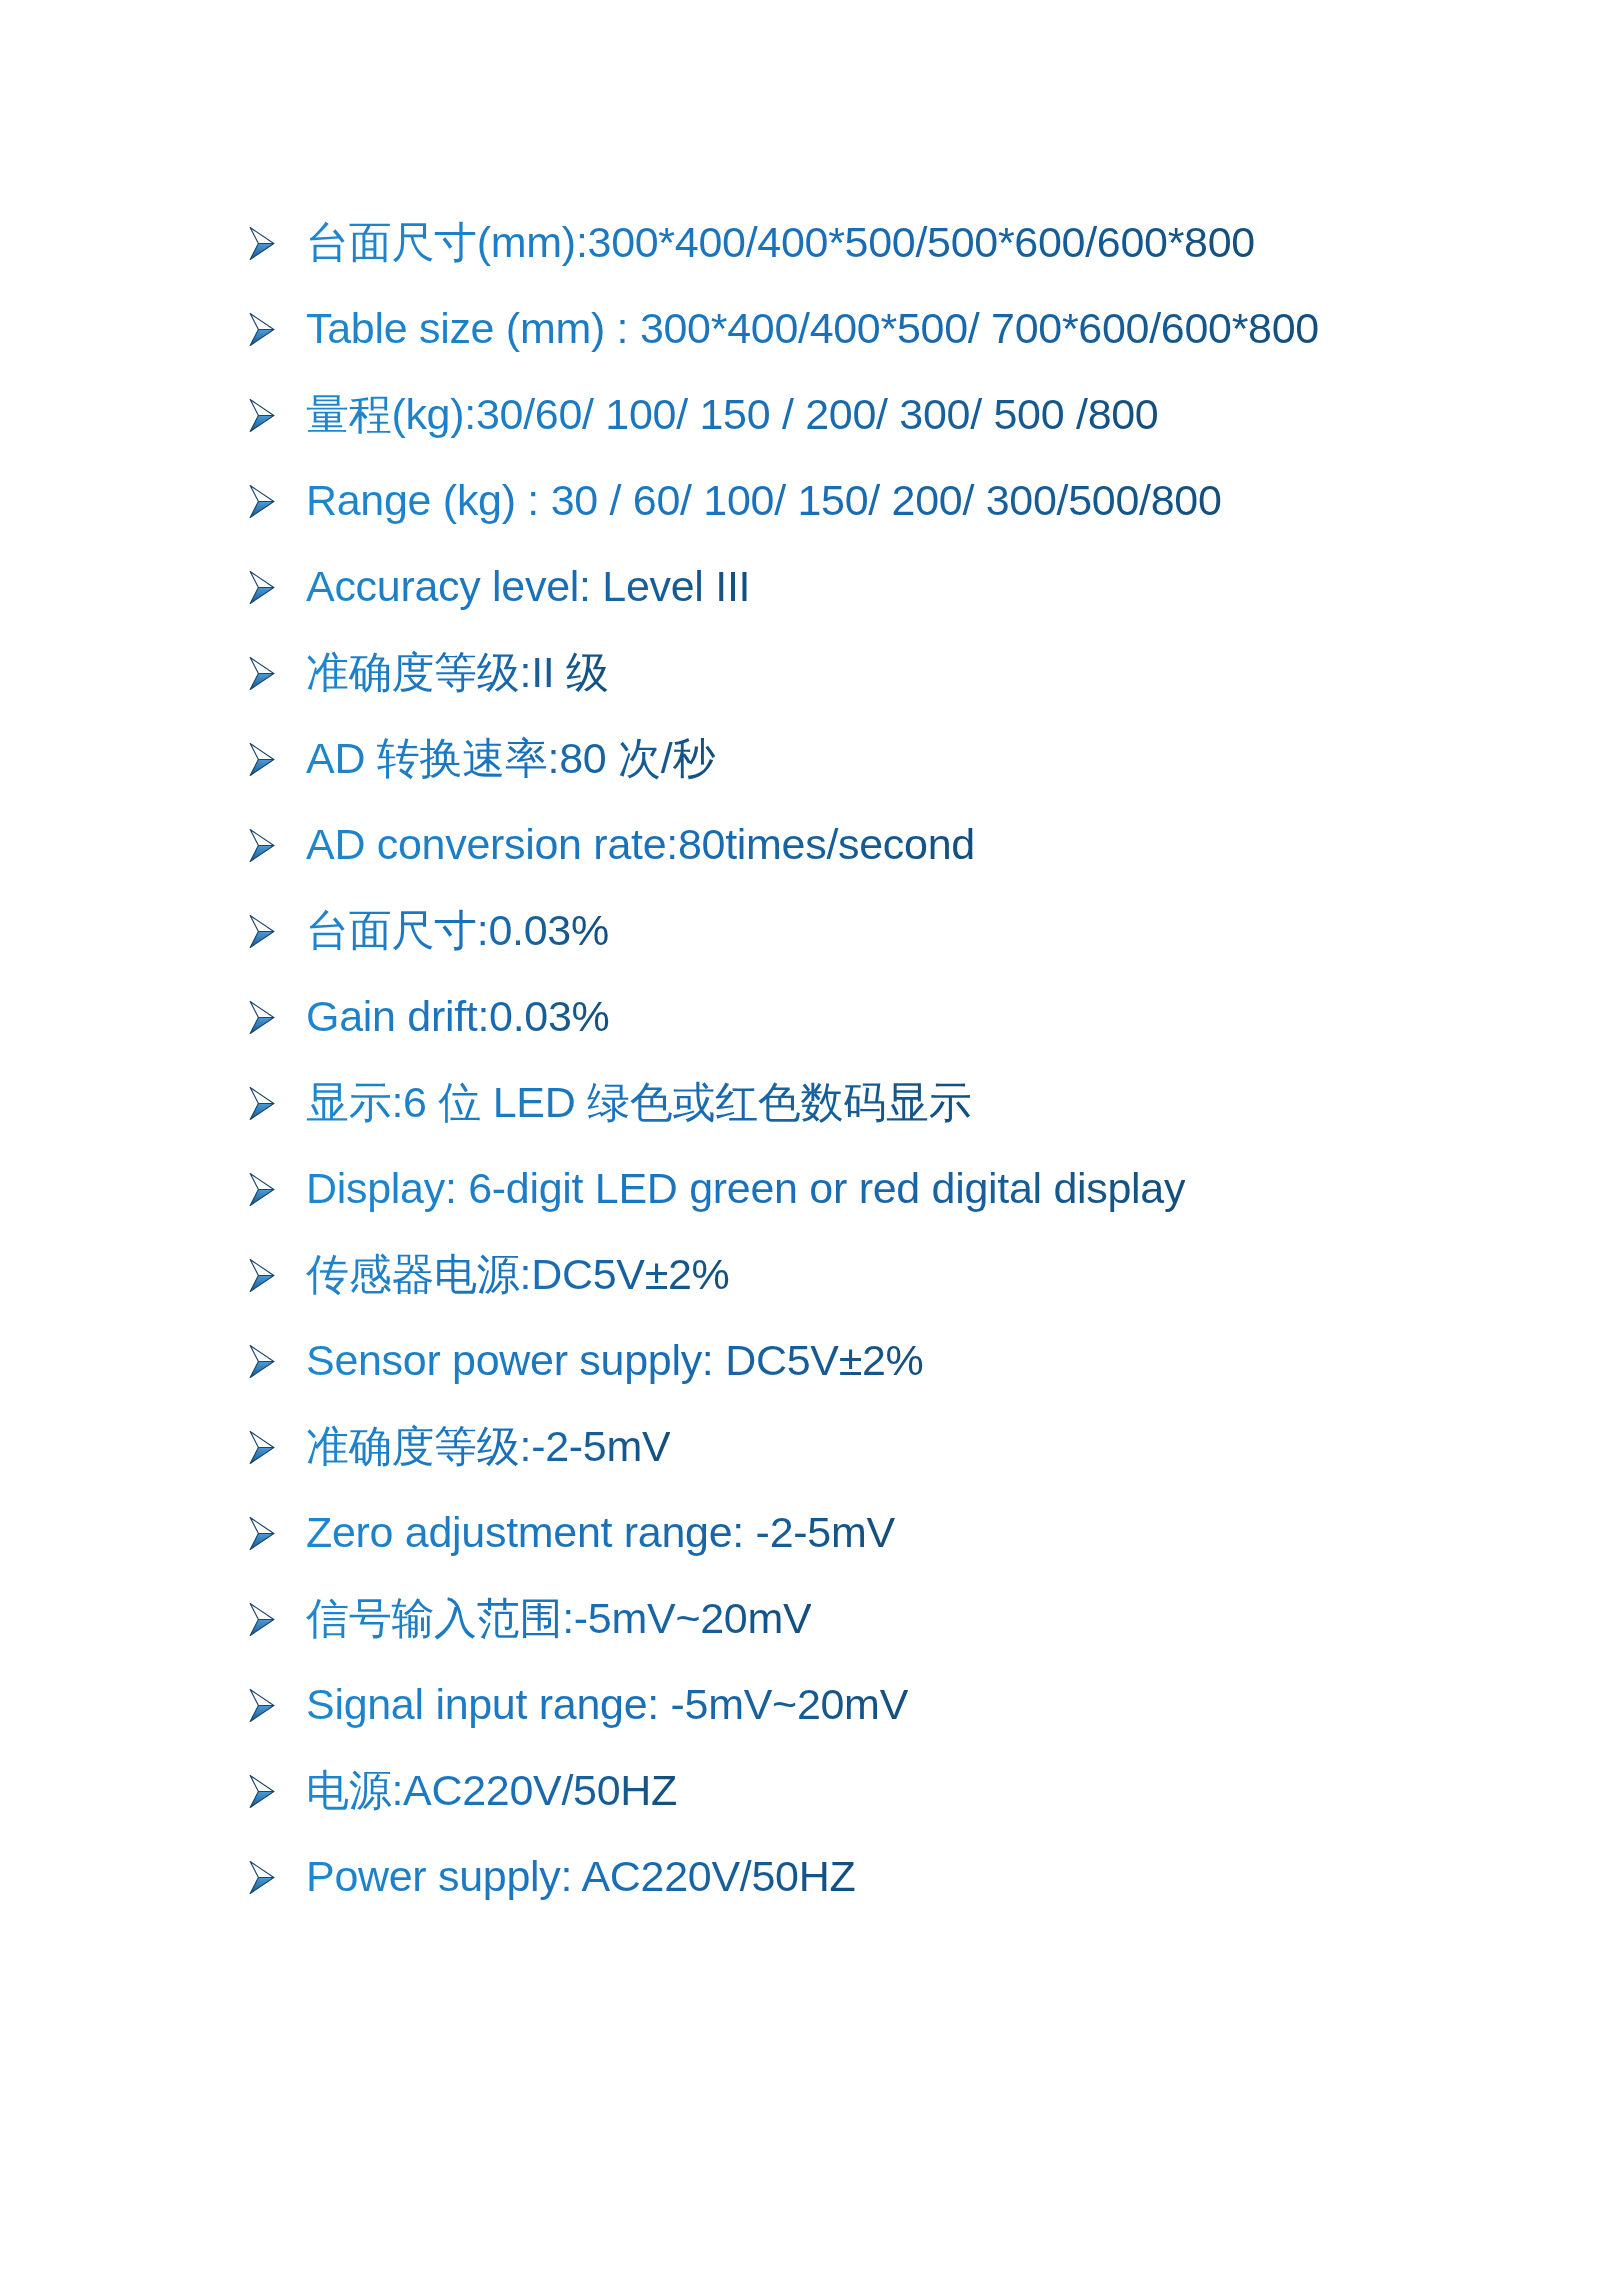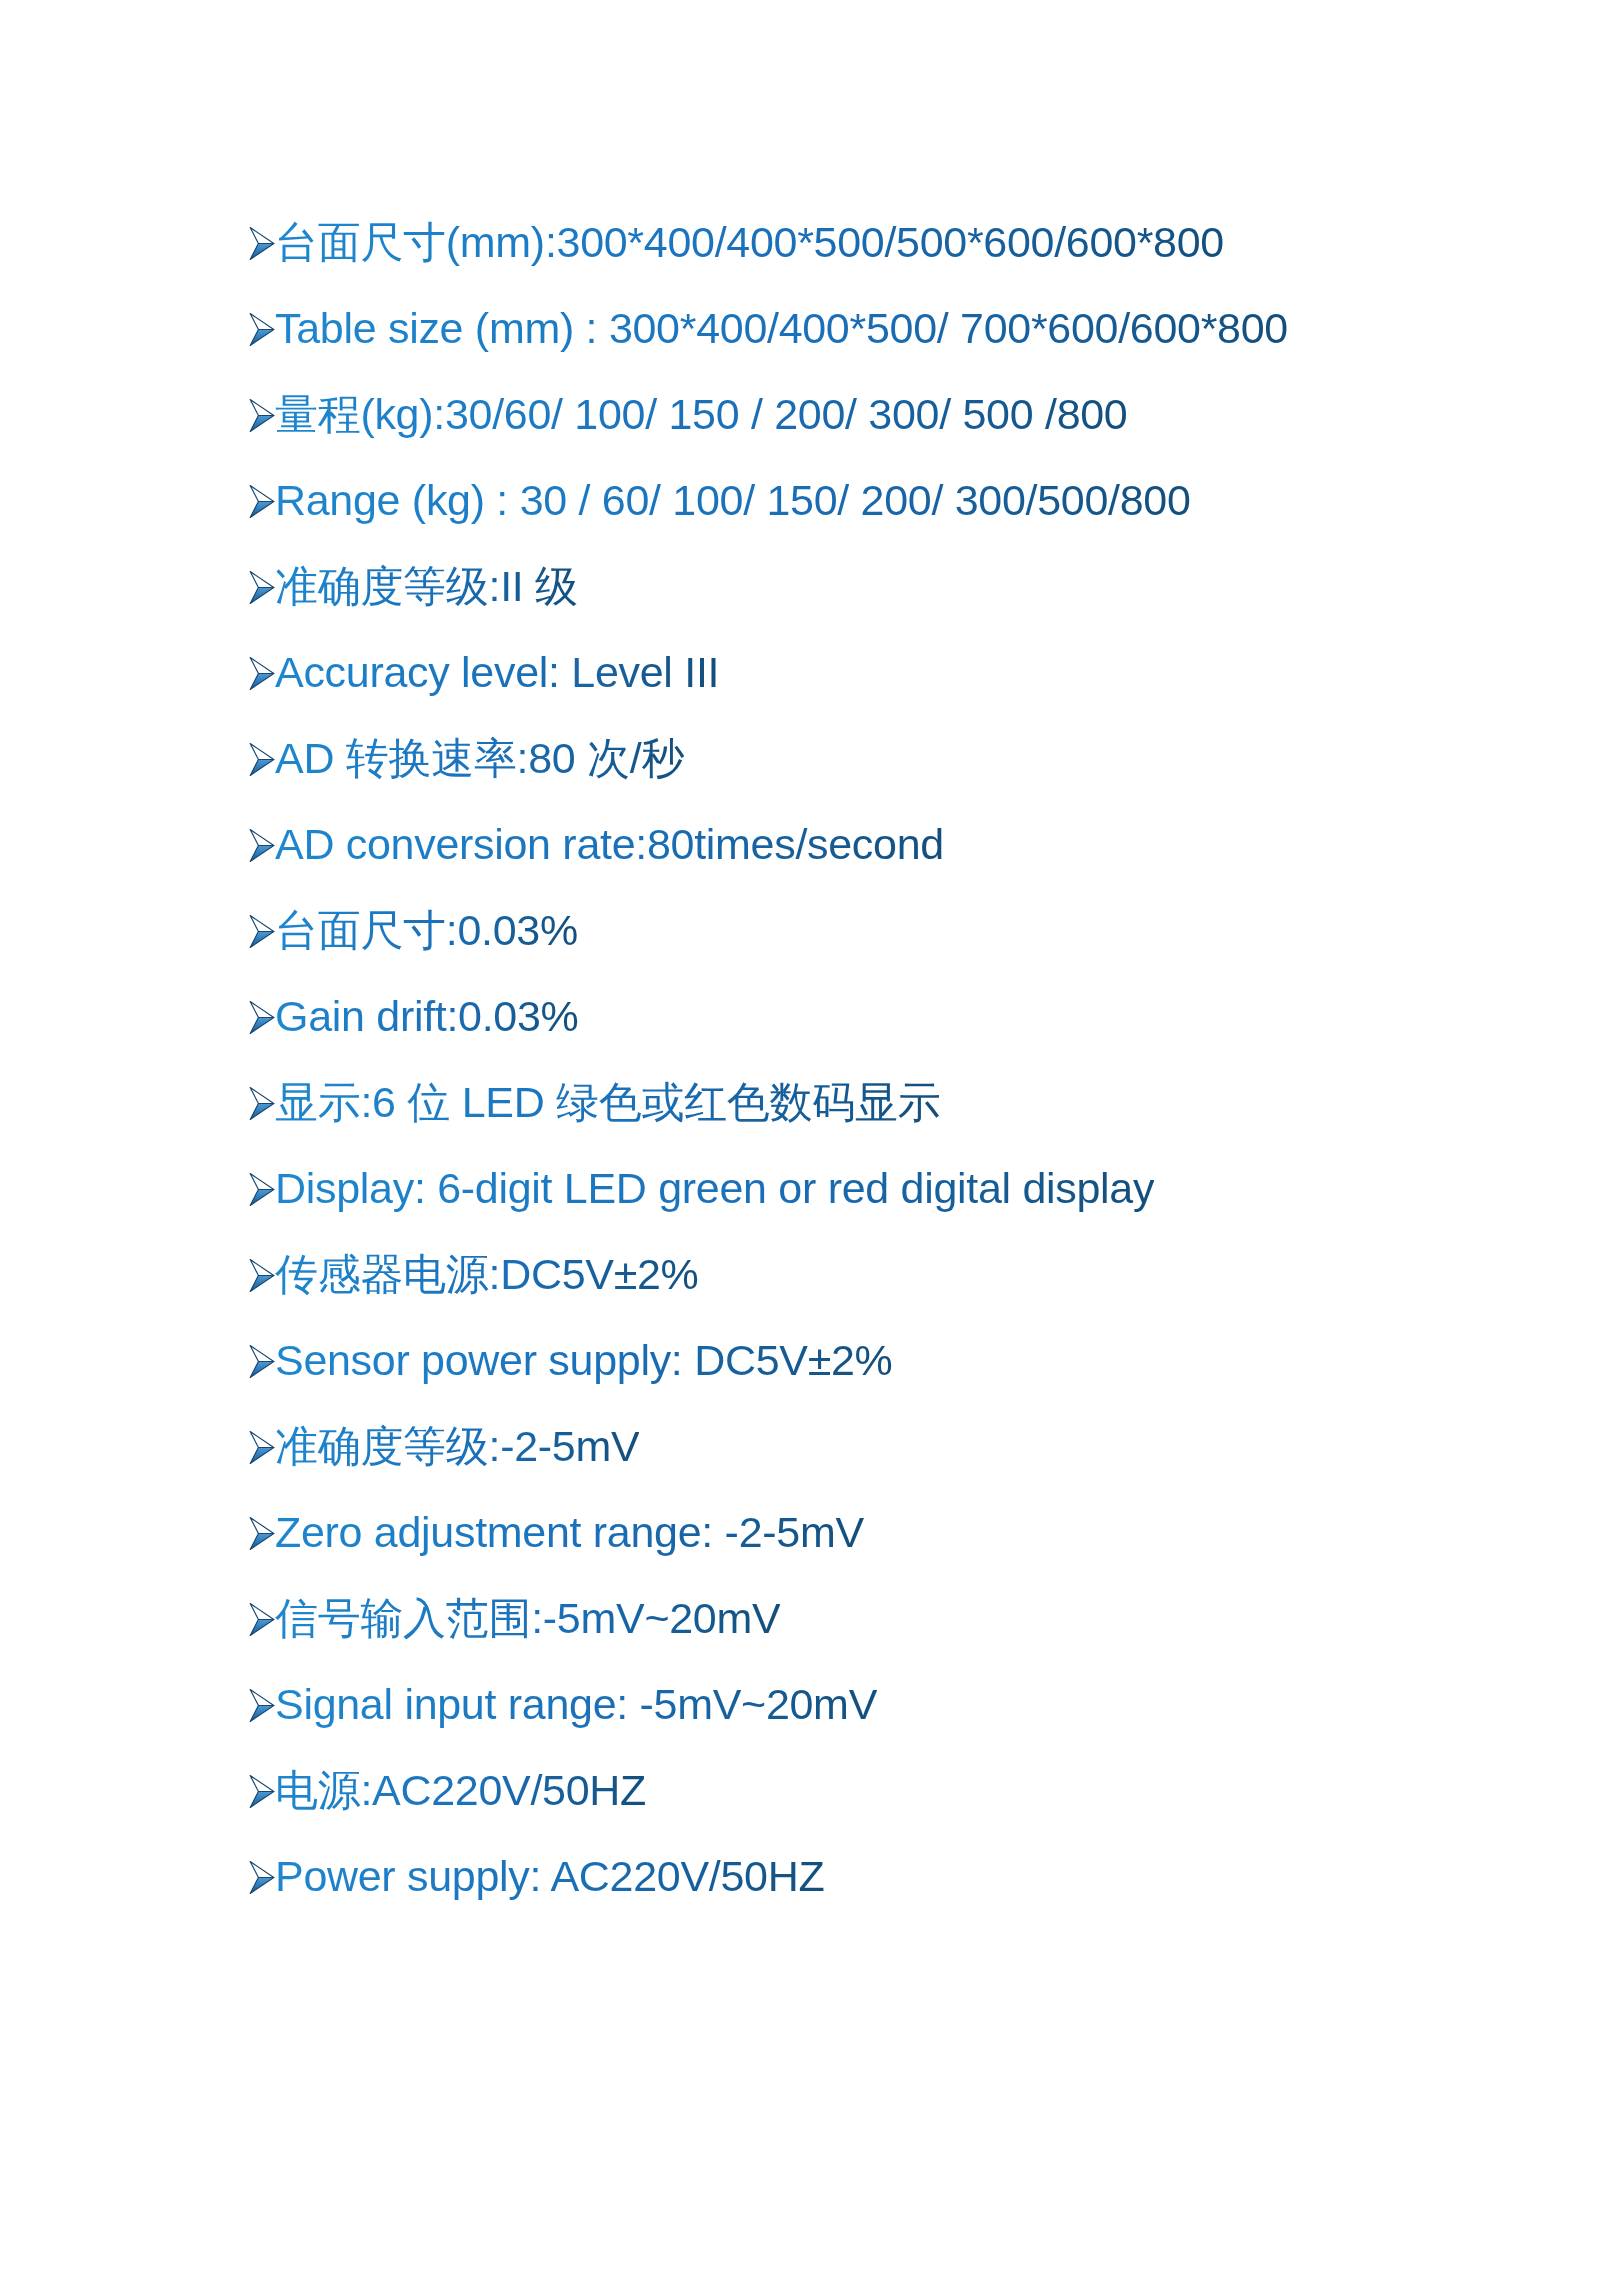--- a/index.html
+++ b/index.html
@@ -22,20 +22,21 @@
     width: 1623px;
     margin: 0;
     padding: 0 26px 0 249px;
     list-style: none;
     box-sizing: border-box;
   }
   li.spec-item {
     height: 86px;
     display: flex;
     align-items: center;
+    gap: 31px;
   }
   .bullet {
     flex: 0 0 auto;
     width: 26px;
     height: 35px;
     display: inline-block;
   }
   .bullet svg {
     display: block;
     width: 26px;
@@ -133,37 +134,37 @@
         <defs>
           <linearGradient id="bulletGrad" x1="0" y1="0" x2="0" y2="1">
             <stop offset="0" stop-color="#4C9BD6"></stop>
             <stop offset="1" stop-color="#135A97"></stop>
           </linearGradient>
         </defs>
         <polygon points="2,2 42,29 16,29" fill="#FFFFFF" stroke="#17466F" stroke-width="2" stroke-linejoin="round"></polygon>
         <polygon points="16,29 42,29 2,56" fill="url(#bulletGrad)" stroke="#17466F" stroke-width="2" stroke-linejoin="round"></polygon>
       </svg>
     </span>
+    <span class="item-text">Accuracy level: Level III</span>
+  </li>
+
+  <li class="spec-item">
+    <span class="bullet">
+      <svg viewBox="0 0 44 58" aria-hidden="true">
+        <defs>
+          <linearGradient id="bulletGrad" x1="0" y1="0" x2="0" y2="1">
+            <stop offset="0" stop-color="#4C9BD6"></stop>
+            <stop offset="1" stop-color="#135A97"></stop>
+          </linearGradient>
+        </defs>
+        <polygon points="2,2 42,29 16,29" fill="#FFFFFF" stroke="#17466F" stroke-width="2" stroke-linejoin="round"></polygon>
+        <polygon points="16,29 42,29 2,56" fill="url(#bulletGrad)" stroke="#17466F" stroke-width="2" stroke-linejoin="round"></polygon>
+      </svg>
+    </span>
     <span class="item-text">准确度等级:II 级</span>
-  </li>
-
-  <li class="spec-item">
-    <span class="bullet">
-      <svg viewBox="0 0 44 58" aria-hidden="true">
-        <defs>
-          <linearGradient id="bulletGrad" x1="0" y1="0" x2="0" y2="1">
-            <stop offset="0" stop-color="#4C9BD6"></stop>
-            <stop offset="1" stop-color="#135A97"></stop>
-          </linearGradient>
-        </defs>
-        <polygon points="2,2 42,29 16,29" fill="#FFFFFF" stroke="#17466F" stroke-width="2" stroke-linejoin="round"></polygon>
-        <polygon points="16,29 42,29 2,56" fill="url(#bulletGrad)" stroke="#17466F" stroke-width="2" stroke-linejoin="round"></polygon>
-      </svg>
-    </span>
-    <span class="item-text">Accuracy level: Level III</span>
   </li>
 
   <li class="spec-item">
     <span class="bullet">
       <svg viewBox="0 0 44 58" aria-hidden="true">
         <defs>
           <linearGradient id="bulletGrad" x1="0" y1="0" x2="0" y2="1">
             <stop offset="0" stop-color="#4C9BD6"></stop>
             <stop offset="1" stop-color="#135A97"></stop>
           </linearGradient>

